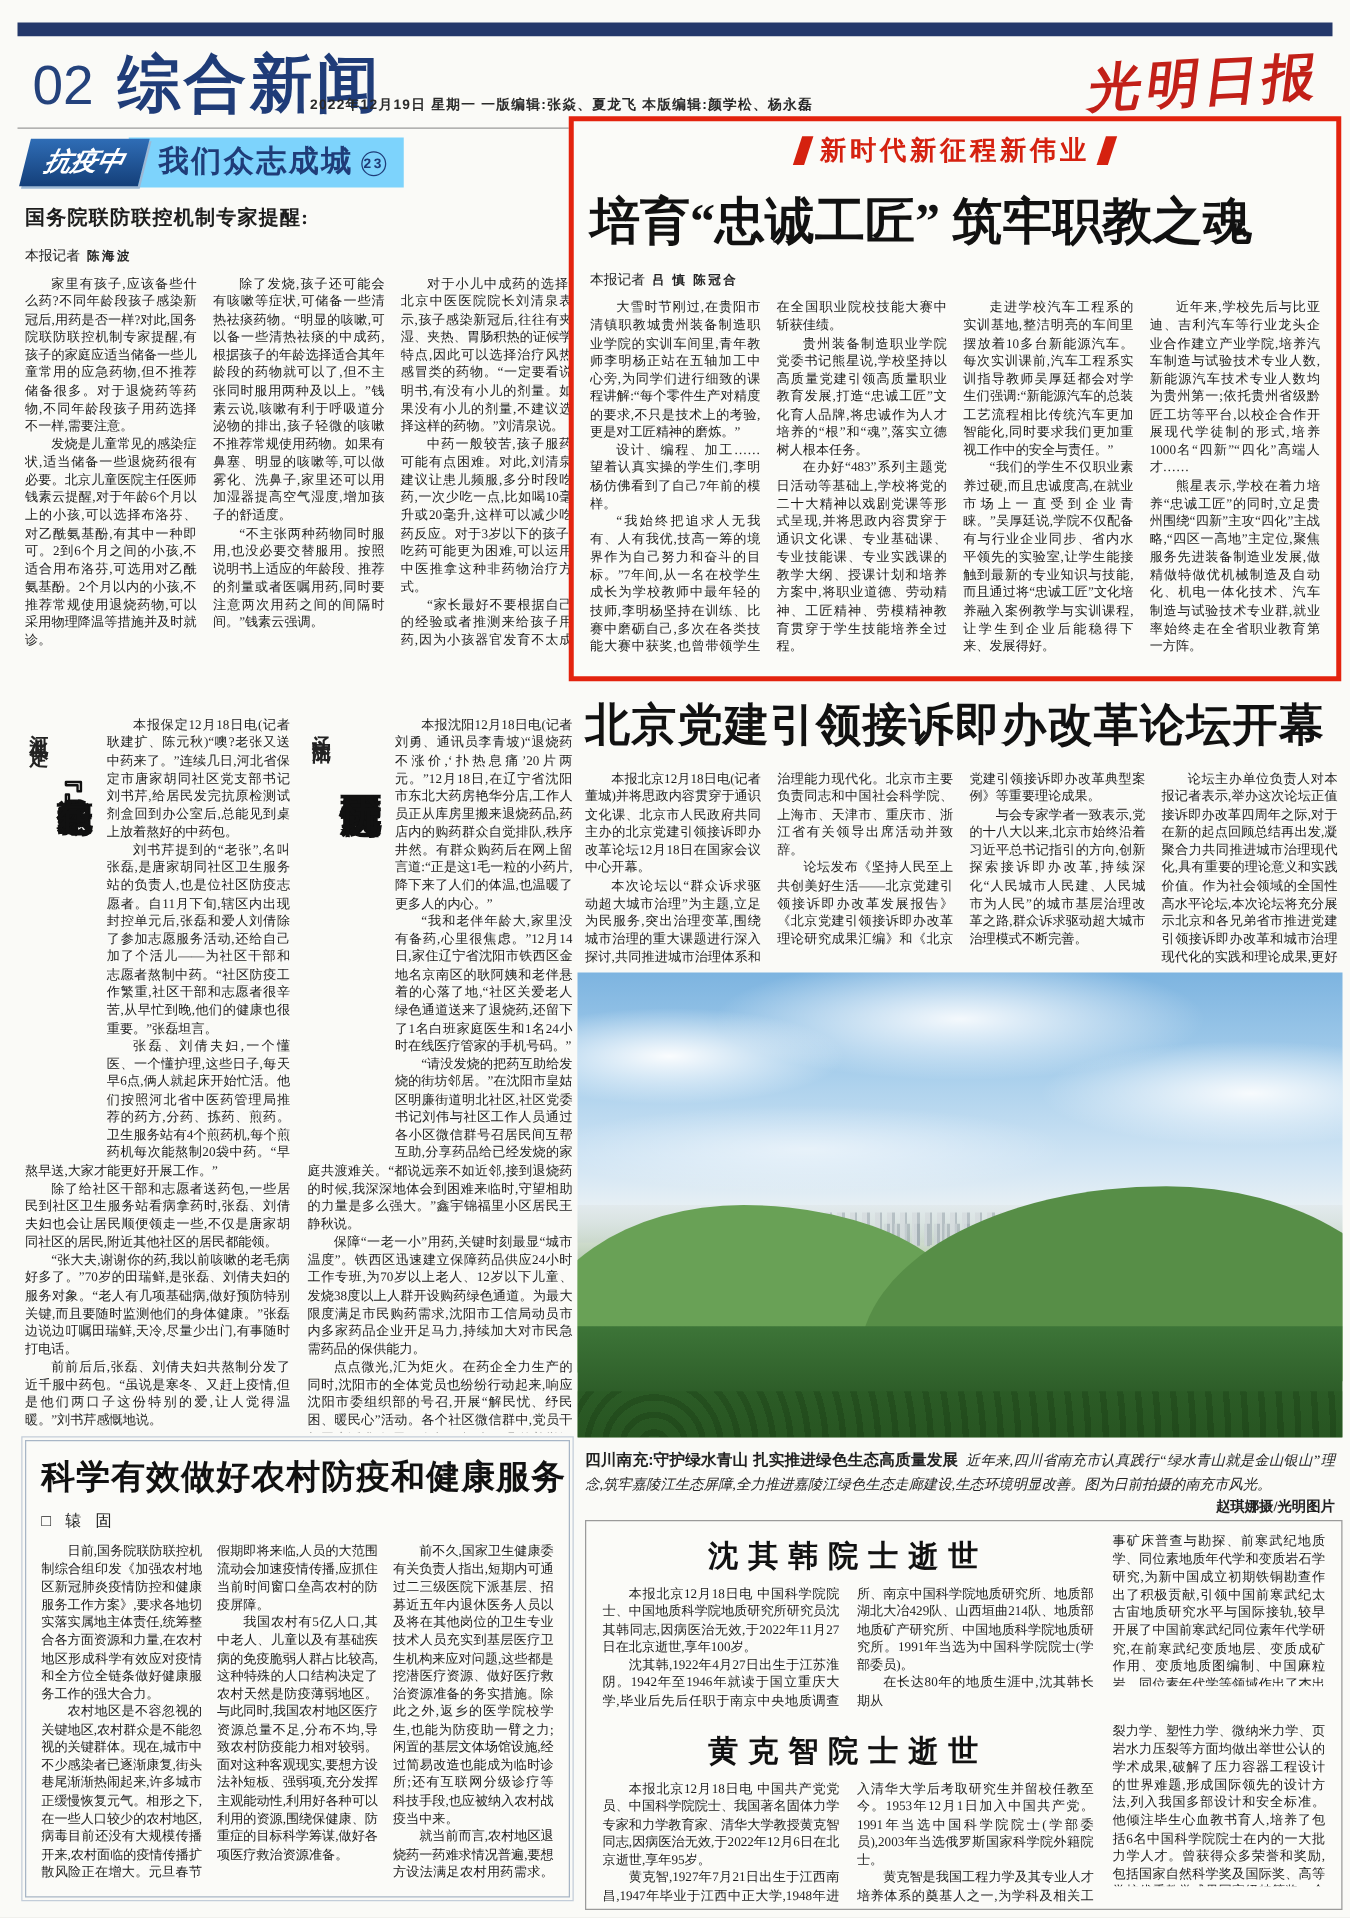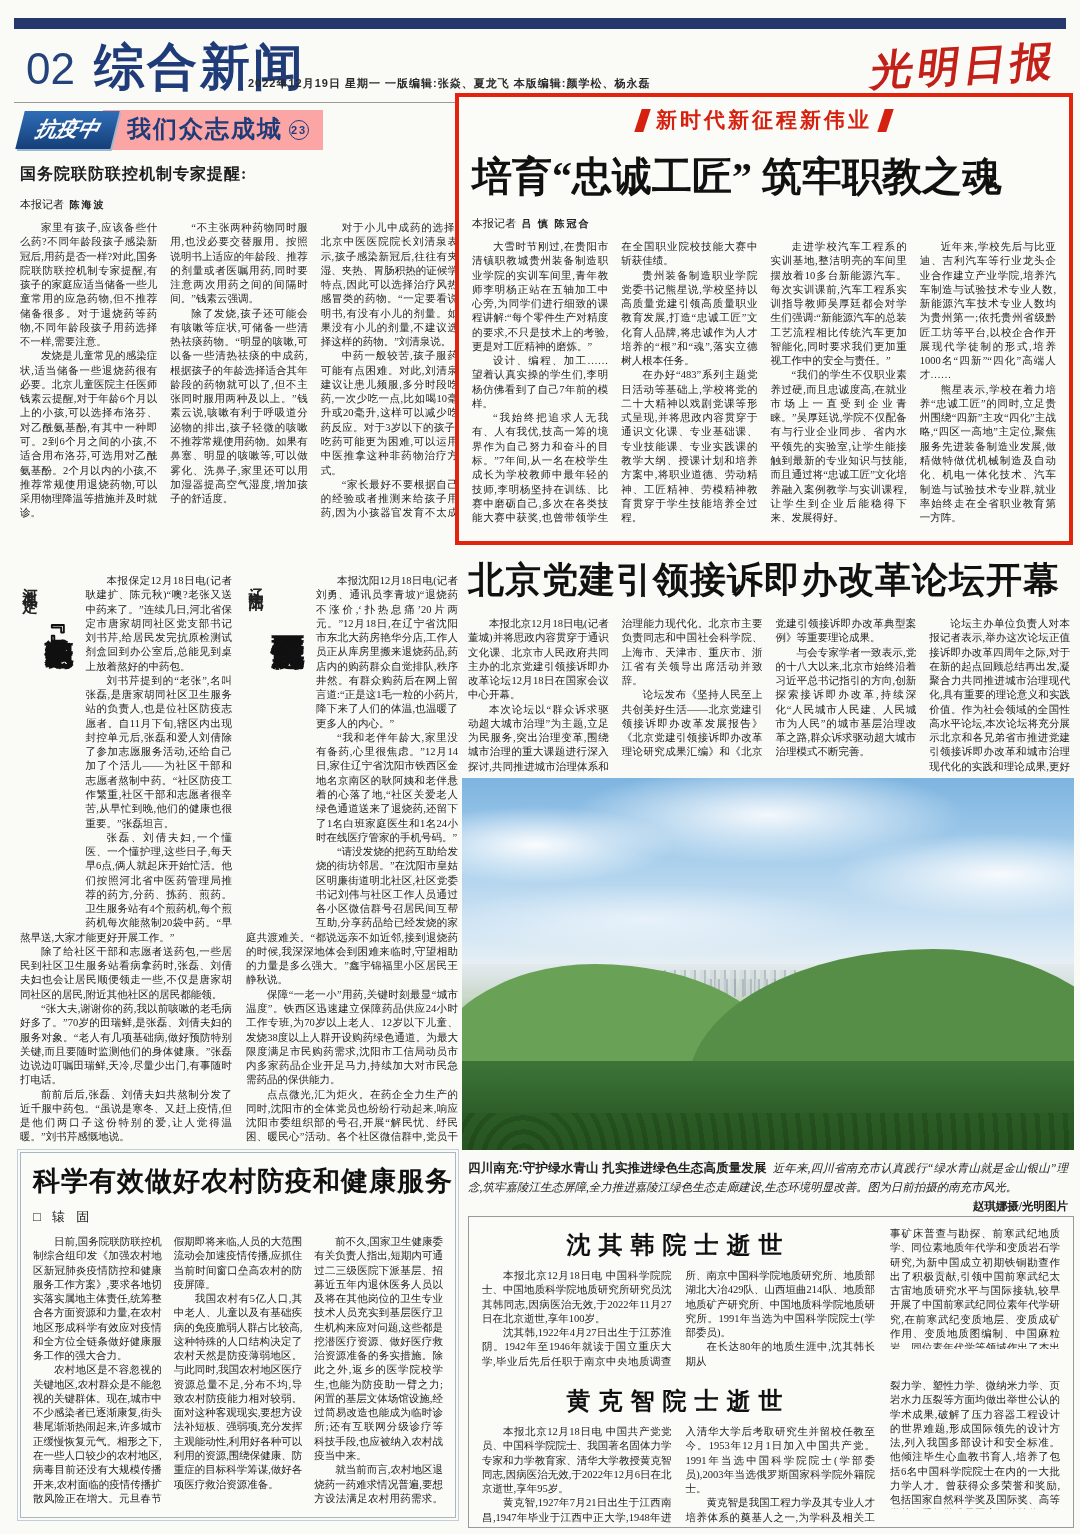--- a/index.html
+++ b/index.html
@@ -18,21 +18,21 @@
   .hdr-rule{position:absolute;left:14px;top:102px;width:1052px;height:1px;background:#9a9a9a;}
   
   .body-cols p, .mini p, .obit-body p, .obit-side p{margin:0;text-indent:2em;text-align:justify;
            font-size:10.5px;line-height:1.36;}
   
   .covid{position:absolute;left:20px;top:112px;width:438px;}
   .badge-row{display:flex;align-items:center;height:36px;}
   .badge-kangyi{background:linear-gradient(180deg,#2f6db6,#143f79);color:#fff;
            font-family:"Liberation Sans",sans-serif;font-weight:bold;font-style:italic;
            font-size:21px;padding:4px 16px 6px;transform:skewX(-14deg);box-shadow:2px 2px 0 #9db8d4;}
-  .badge-series{background:#fca5a5;color:#1f3c78;font-family:"Liberation Sans",sans-serif;
+  .badge-series{background:#7dd3fc;color:#1f3c78;font-family:"Liberation Sans",sans-serif;
            font-weight:bold;font-size:24px;letter-spacing:2px;padding:3px 14px 5px 24px;margin-left:-12px;}
   .badge-num{display:inline-block;width:18px;height:18px;border:1.5px solid #1f3c78;border-radius:50%;
            font-size:11px;line-height:18px;text-align:center;color:#1f3c78;
            font-family:"Liberation Sans",sans-serif;font-weight:bold;vertical-align:3px;margin-left:6px;}
   .kicker{margin-top:16px;font-weight:bold;font-size:16px;letter-spacing:1px;}
   .covid-headline{margin-top:8px;font-weight:bold;font-size:29px;letter-spacing:1px;white-space:nowrap;}
   .byline{margin-top:12px;font-size:11px;color:#222;}
   .byline b{font-size:10px;letter-spacing:2px;}
   .covid .body-cols{margin-top:9px;height:302px;column-count:3;column-gap:13px;overflow:hidden;}
   
@@ -120,22 +120,22 @@
       <span class="badge-series"><span>我们众志成城</span><span class="badge-num">23</span></span>
     </div>
     <div class="kicker">国务院联防联控机制专家提醒:</div>
     <div class="byline">
       <span>本报记者</span>&nbsp;
       <b>陈海波</b>
     </div>
     <div class="body-cols">
         <p>家里有孩子,应该备些什么药?不同年龄段孩子感染新冠后,用药是否一样?对此,国务院联防联控机制专家提醒,有孩子的家庭应适当储备一些儿童常用的应急药物,但不推荐储备很多。对于退烧药等药物,不同年龄段孩子用药选择不一样,需要注意。</p>
         <p>发烧是儿童常见的感染症状,适当储备一些退烧药很有必要。北京儿童医院主任医师钱素云提醒,对于年龄6个月以上的小孩,可以选择布洛芬、对乙酰氨基酚,有其中一种即可。2到6个月之间的小孩,不适合用布洛芬,可选用对乙酰氨基酚。2个月以内的小孩,不推荐常规使用退烧药物,可以采用物理降温等措施并及时就诊。</p>
+        <p>除了发烧,孩子还可能会有咳嗽等症状,可储备一些清热祛痰药物。“明显的咳嗽,可以备一些清热祛痰的中成药,根据孩子的年龄选择适合其年龄段的药物就可以了,但不主张同时服用两种及以上。”钱素云说,咳嗽有利于呼吸道分泌物的排出,孩子轻微的咳嗽不推荐常规使用药物。如果有鼻塞、明显的咳嗽等,可以做雾化、洗鼻子,家里还可以用加湿器提高空气湿度,增加孩子的舒适度。</p>
         <p>“不主张两种药物同时服用,也没必要交替服用。按照说明书上适应的年龄段、推荐的剂量或者医嘱用药,同时要注意两次用药之间的间隔时间。”钱素云强调。</p>
-        <p>除了发烧,孩子还可能会有咳嗽等症状,可储备一些清热祛痰药物。“明显的咳嗽,可以备一些清热祛痰的中成药,根据孩子的年龄选择适合其年龄段的药物就可以了,但不主张同时服用两种及以上。”钱素云说,咳嗽有利于呼吸道分泌物的排出,孩子轻微的咳嗽不推荐常规使用药物。如果有鼻塞、明显的咳嗽等,可以做雾化、洗鼻子,家里还可以用加湿器提高空气湿度,增加孩子的舒适度。</p>
         <p>对于小儿中成药的选择,北京中医医院院长刘清泉表示,孩子感染新冠后,往往有夹湿、夹热、胃肠积热的证候学特点,因此可以选择治疗风热感冒类的药物。“一定要看说明书,有没有小儿的剂量。如果没有小儿的剂量,不建议选择这样的药物。”刘清泉说。</p>
         <p>中药一般较苦,孩子服药可能有点困难。对此,刘清泉建议让患儿频服,多分时段吃药,一次少吃一点,比如喝10毫升或20毫升,这样可以减少吃药反应。对于3岁以下的孩子,吃药可能更为困难,可以运用中医推拿这种非药物治疗方式。</p>
         <p>“家长最好不要根据自己的经验或者推测来给孩子用药,因为小孩器官发育不太成熟,用药应该更加规范和谨慎。如果自己拿不准,现在有很多医院都开通了互联网诊疗,可以通过远程问诊得到专业人士的用药指导。”钱素云提醒。</p>
       </div>
   </div>
 
   <div class="voc-box">
     <div class="voc-badge">
       <span class="rbar"></span>
       <span>新时代新征程新伟业</span>

